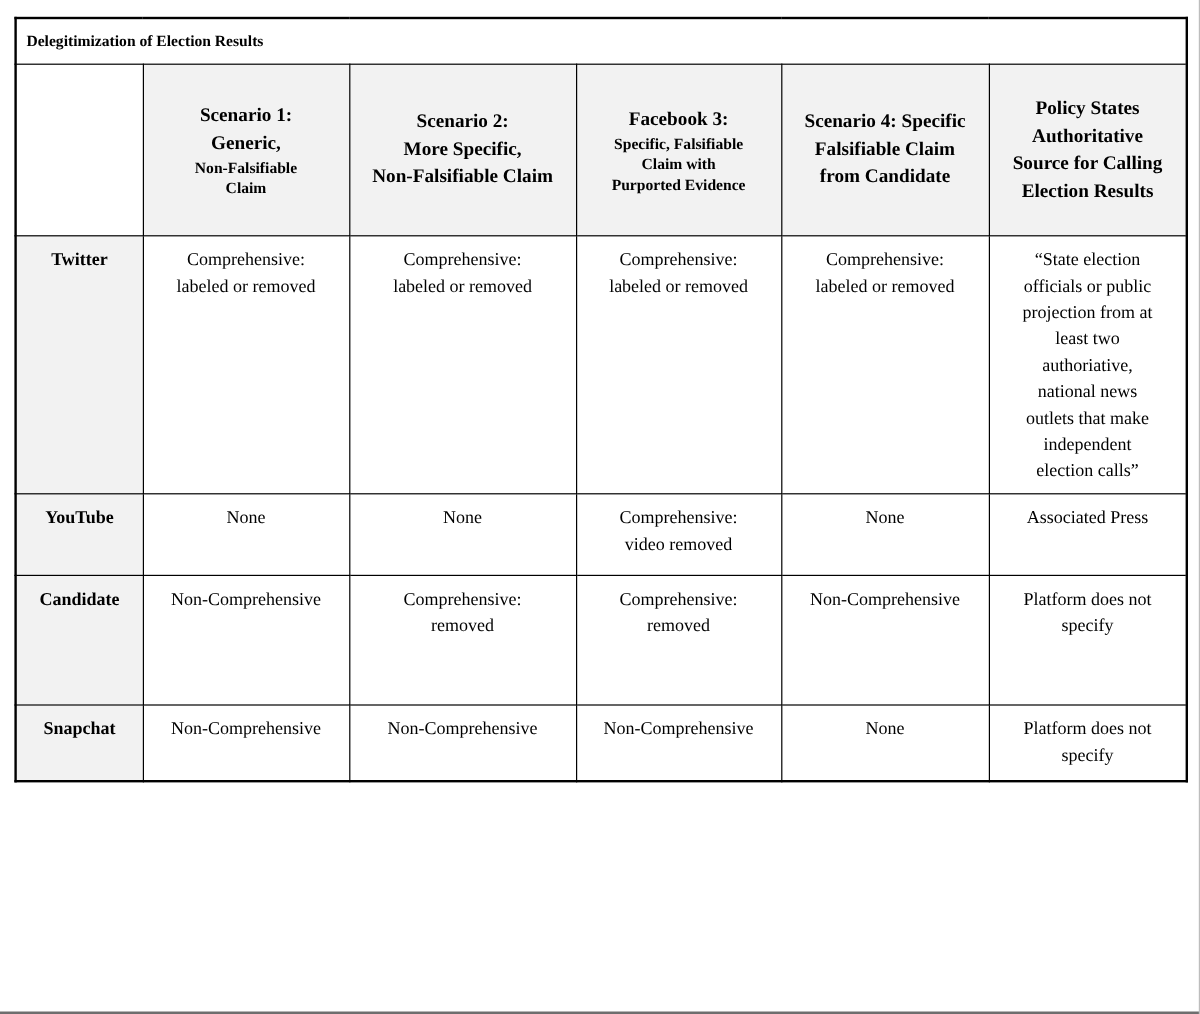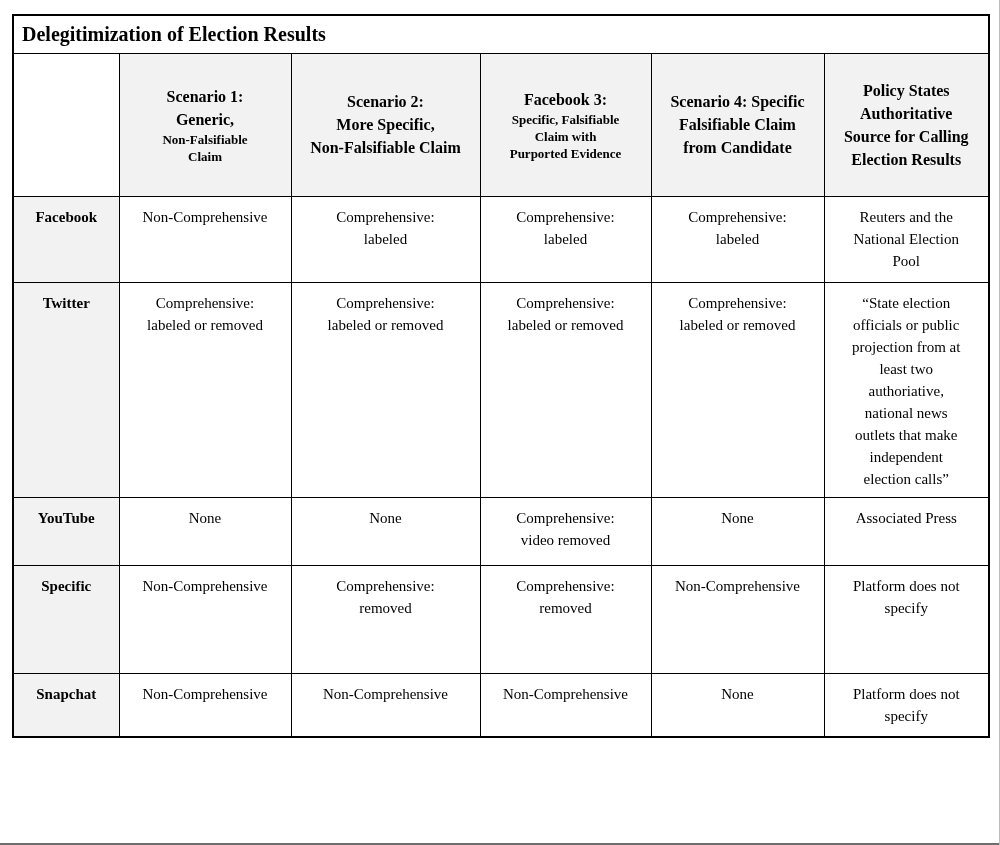--- a/index.html
+++ b/index.html
@@ -31,21 +31,21 @@
     padding: 0;
     overflow: hidden;
   }
   
   tr.title-row { height: 38px; }
   td.title-cell {
     background: #ffffff;
     text-align: left;
     vertical-align: middle;
     font-weight: bold;
-    font-size: 20px;
+    font-size: 13px;
     padding: 0 8px;
   }
   
   tr.header-row { height: 107px; }
   th.corner-cell { background: #ffffff; }
   th.col-header {
     background: #f2f2f2;
     vertical-align: middle;
     text-align: center;
     font-weight: bold;
@@ -135,33 +135,20 @@
       </th>
       <th class="col-header">
         <span>Policy States
 Authoritative
 Source for Calling
 Election Results</span>
         
       </th>
     </tr>
 
-    <tr class="r-facebook">
-      <td class="platform-cell">Facebook</td>
-      <td class="data-cell">Non-Comprehensive</td>
-      <td class="data-cell">Comprehensive:
-labeled</td>
-      <td class="data-cell">Comprehensive:
-labeled</td>
-      <td class="data-cell">Comprehensive:
-labeled</td>
-      <td class="data-cell">Reuters and the
-National Election
-Pool</td>
-    </tr>
 
     <tr class="r-twitter">
       <td class="platform-cell">Twitter</td>
       <td class="data-cell">Comprehensive:
 labeled or removed</td>
       <td class="data-cell">Comprehensive:
 labeled or removed</td>
       <td class="data-cell">Comprehensive:
 labeled or removed</td>
       <td class="data-cell">Comprehensive:
@@ -181,21 +168,21 @@
       <td class="platform-cell">YouTube</td>
       <td class="data-cell">None</td>
       <td class="data-cell">None</td>
       <td class="data-cell">Comprehensive:
 video removed</td>
       <td class="data-cell">None</td>
       <td class="data-cell">Associated Press</td>
     </tr>
 
     <tr class="r-pinterest">
-      <td class="platform-cell">Specific</td>
+      <td class="platform-cell">Candidate</td>
       <td class="data-cell">Non-Comprehensive</td>
       <td class="data-cell">Comprehensive:
 removed</td>
       <td class="data-cell">Comprehensive:
 removed</td>
       <td class="data-cell">Non-Comprehensive</td>
       <td class="data-cell">Platform does not
 specify</td>
     </tr>
 

